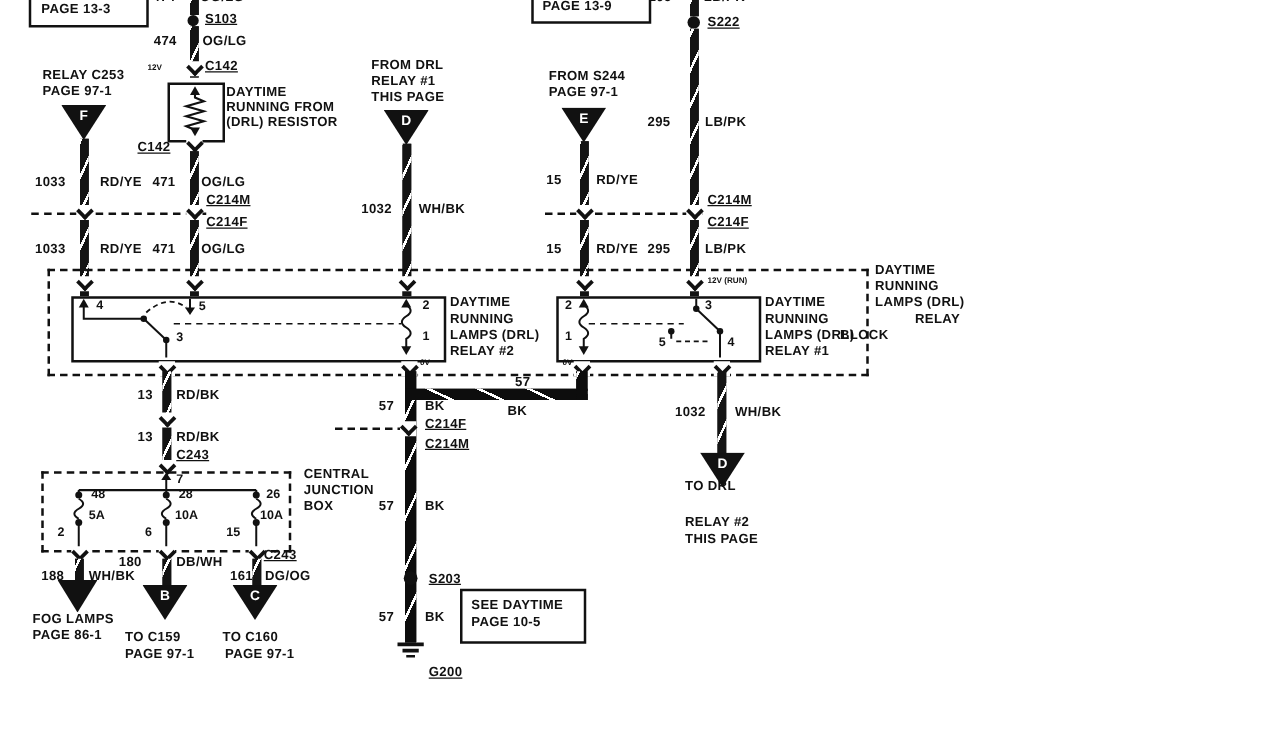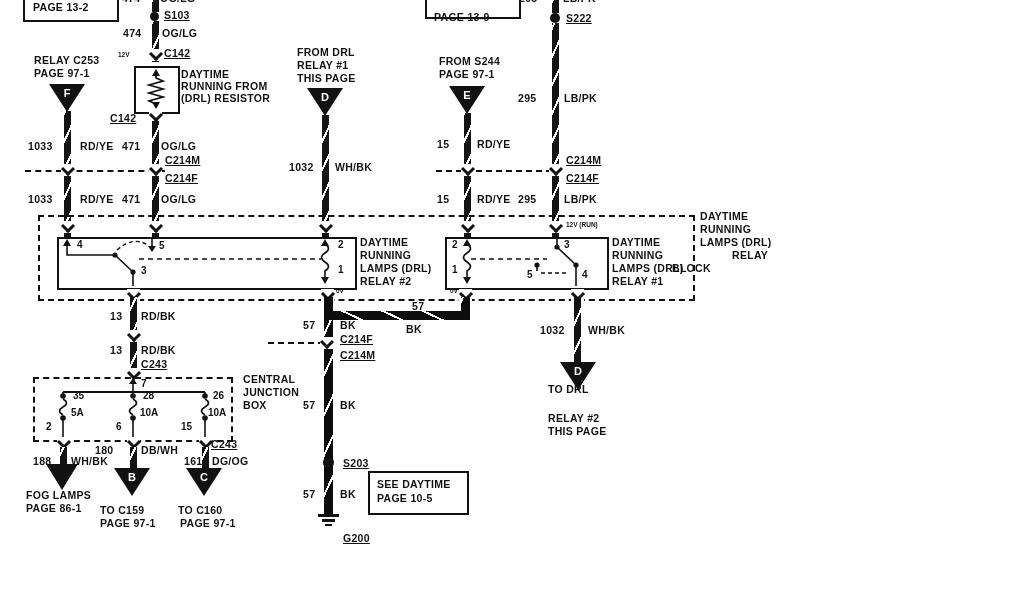--- a/index.html
+++ b/index.html
@@ -30,23 +30,23 @@
       clip-path:polygon(0 0,100% 0,50% 100%);}
   .gb{position:absolute;background:#111;}
   svg{position:absolute;overflow:visible;}
 </style>
 </head>
 <body>
 
 <div id="stage">
 
   <div class="sbox" style="left:23px;top:-14px;width:92px;height:32px"></div>
-  <div class="lbl" style="left:33px;top:2px">PAGE 13-2</div>
+  <div class="lbl" style="left:33px;top:2px">PAGE 13-3</div>
   <div class="sbox" style="left:425px;top:-14px;width:92px;height:29px"></div>
-  <div class="lbl" style="left:434px;top:12px">PAGE 13-9</div>
+  <div class="lbl" style="left:434px;top:0px">PAGE 13-9</div>
 
   <div class="lbl" style="left:122px;top:-7px">474</div>
   <div class="lbl" style="left:160px;top:-7px">OG/LG</div>
   <div class="lbl" style="left:519px;top:-7px">295</div>
   <div class="lbl" style="left:563px;top:-7px">LB/PK</div>
 
   <div class="wv" style="left:152px;top:0;height:12px"></div>
   <div class="dot" style="left:150px;top:12px"></div>
   <div class="lbl u" style="left:164px;top:10px">S103</div>
   <div class="wv" style="left:152px;top:21px;height:41px"></div>
@@ -232,21 +232,21 @@
     <g fill="#111">
       <circle cx="30" cy="19" r="2.8"></circle>
         <circle cx="30" cy="41" r="2.8"></circle>
       <circle cx="100" cy="19" r="2.8"></circle>
         <circle cx="100" cy="41" r="2.8"></circle>
       <circle cx="172" cy="19" r="2.8"></circle>
         <circle cx="172" cy="41" r="2.8"></circle>
     </g>
   </svg>
   <div class="pin" style="left:141px;top:379px">7</div>
-  <div class="pin" style="left:73px;top:391px">35</div>
+  <div class="pin" style="left:73px;top:391px">48</div>
   <div class="pin" style="left:143px;top:391px">28</div>
   <div class="pin" style="left:213px;top:391px">26</div>
   <div class="pin" style="left:71px;top:408px">5A</div>
   <div class="pin" style="left:140px;top:408px">10A</div>
   <div class="pin" style="left:208px;top:408px">10A</div>
   <div class="pin" style="left:46px;top:422px">2</div>
   <div class="pin" style="left:116px;top:422px">6</div>
   <div class="pin" style="left:181px;top:422px">15</div>
   <div class="conn" style="left:57px;top:437px"></div>
   <div class="conn" style="left:127px;top:437px"></div>

